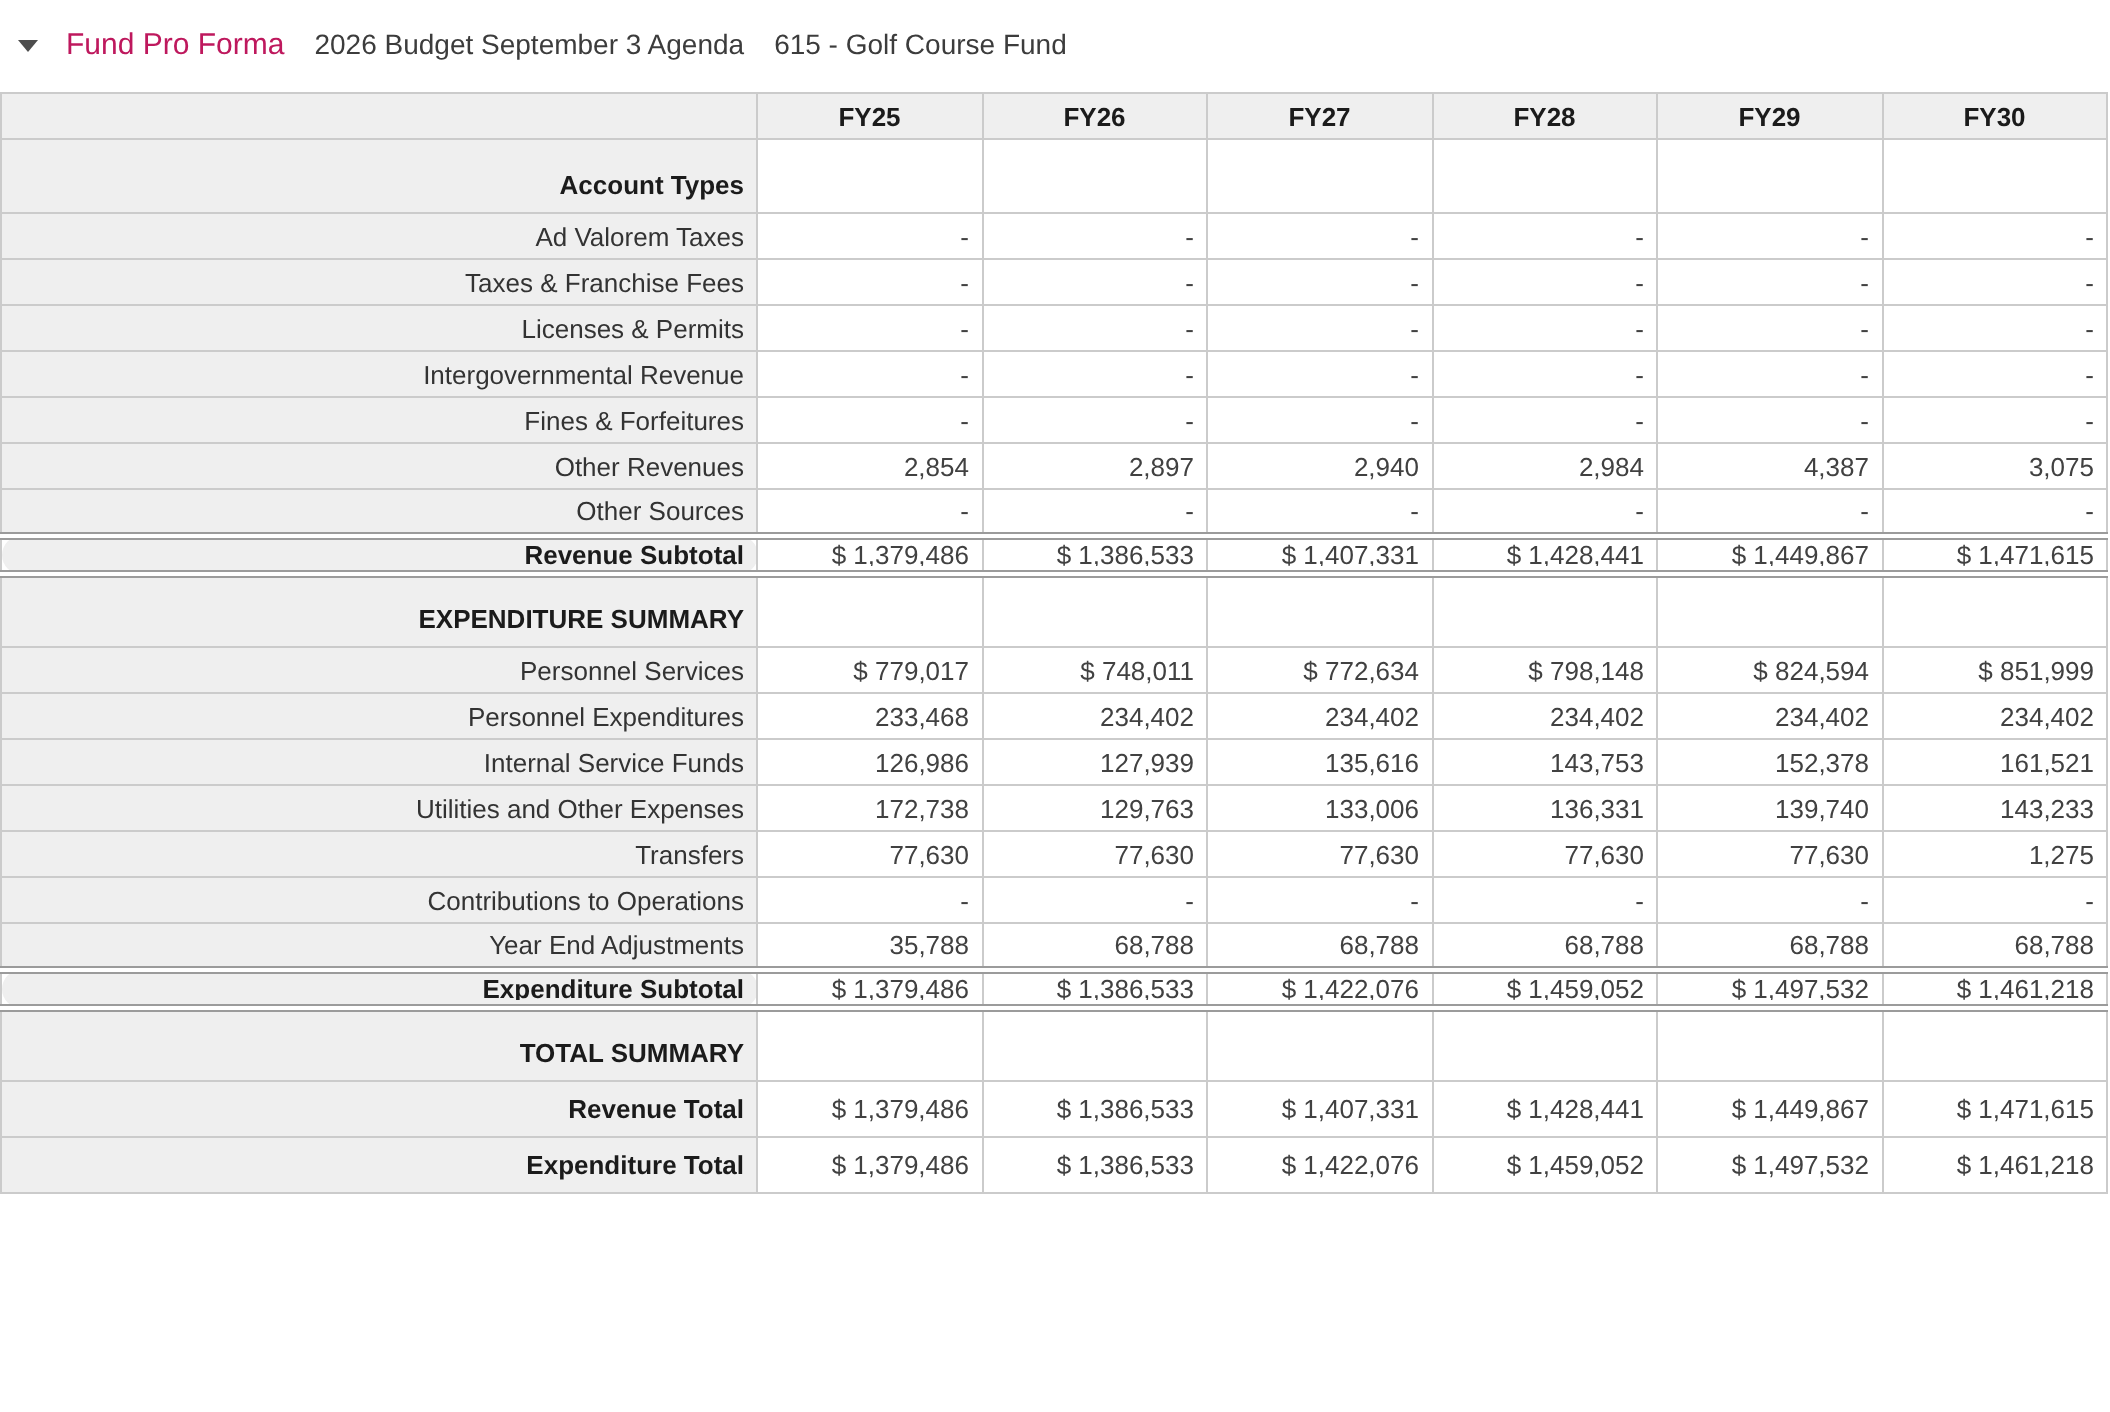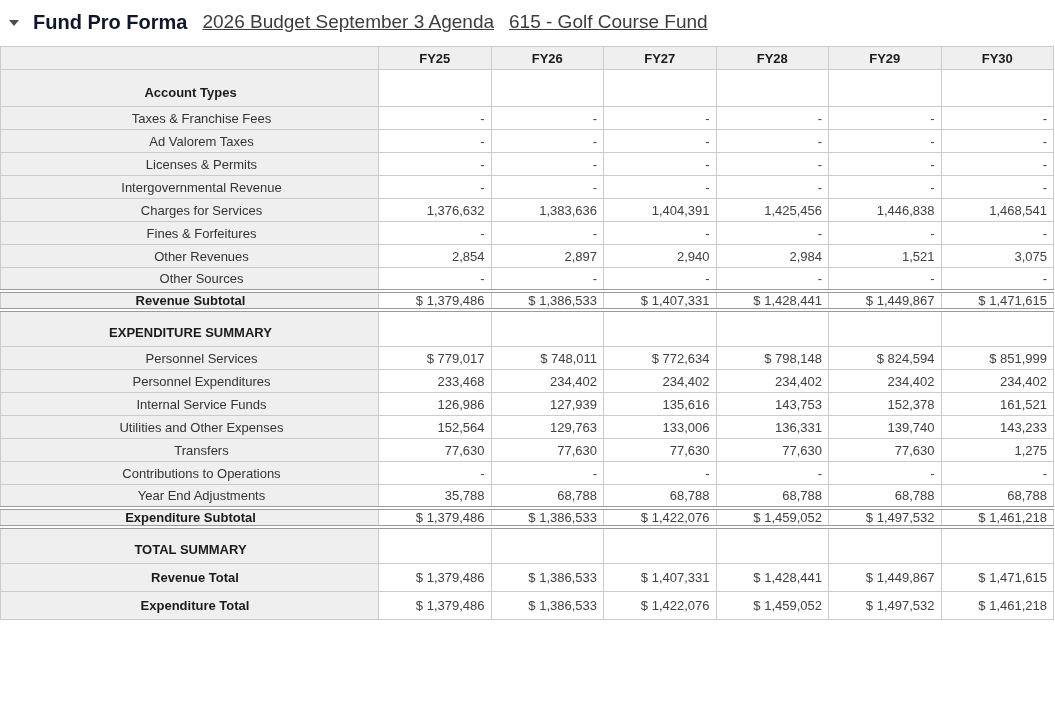--- a/index.html
+++ b/index.html
@@ -8,53 +8,54 @@
     font-family:"Liberation Sans", sans-serif;
     -webkit-font-smoothing:antialiased;
   }
   
   .titlebar { display:flex; align-items:center; padding:11px 0 0 9px; height:22px; }
   .caret {
     width:0; height:0; margin:2px 14px 0 0; cursor:pointer;
     border-left:5px solid transparent; border-right:5px solid transparent;
     border-top:6px solid #4d4d4d; flex:0 0 auto;
   }
-  .heading { font-size:20px; font-weight:bold; color:#0f172a; margin-right:15px; white-space:nowrap; }
-  .sub     { font-size:19px; color:#3c3c3c; margin-right:15px; white-space:nowrap;text-decoration:underline; }
+  .heading { font-size:15px; font-weight:normal; color:#be185d; margin-right:15px; white-space:nowrap; }
+  .sub     { font-size:14px; color:#3c3c3c; margin-right:15px; white-space:nowrap; }
 
   
   table.proforma {
     border-collapse:collapse; table-layout:fixed;
     width:1053px; margin:13px 0 0 0;
     font-size:13px;
   }
   .proforma th, .proforma td {
     border:1px solid #cbcbcb;
     padding:0 6px;
     overflow:hidden; white-space:nowrap;
     box-sizing:border-box;
   }
   .proforma thead th {
     background:#efefef; height:23px;
     font-size:13px; font-weight:bold; text-align:center; color:#1b1b1b;
   }
-  td.label { background:#efefef; text-align:center; color:#333333; }
+  td.label { background:#efefef; text-align:right; color:#333333; }
   td.val   { background:#ffffff; text-align:right; color:#414141; }
 
   tr.section td { height:37px; vertical-align:bottom; }
   tr.section td.label { font-weight:bold; color:#1b1b1b; padding-left:8px; padding-bottom:6px; }
   tr.section td.val { }
 
   tr.item td { height:23px; vertical-align:middle; }
   tr.item td.label { padding-left:30px; }
 
   tr.subtotal td, tr.grand td {
     height:17px; vertical-align:middle;
     border-top:4px double #9b9b9b;
     border-bottom:4px double #9b9b9b;
+    border-radius:10px;
   }
   tr.subtotal td.label, tr.grand td.label { font-weight:bold; color:#1b1b1b; padding-left:8px; }
 
   tr.total td { height:28px; vertical-align:middle; }
   tr.total td.label { font-weight:bold; color:#1b1b1b; padding-left:17px; }
 </style>
 </head>
 <body>
 
 <div class="titlebar">
@@ -89,80 +90,71 @@
       <tr class="section">
         <td class="label">Account Types</td>
         <td class="val"></td>
         <td class="val"></td>
         <td class="val"></td>
         <td class="val"></td>
         <td class="val"></td>
         <td class="val"></td>
       </tr>
       <tr class="item">
+        <td class="label">Ad Valorem Taxes</td>
+        <td class="val">-</td>
+        <td class="val">-</td>
+        <td class="val">-</td>
+        <td class="val">-</td>
+        <td class="val">-</td>
+        <td class="val">-</td>
+      </tr>
+      <tr class="item">
         <td class="label">Taxes &amp; Franchise Fees</td>
         <td class="val">-</td>
         <td class="val">-</td>
         <td class="val">-</td>
         <td class="val">-</td>
         <td class="val">-</td>
         <td class="val">-</td>
       </tr>
       <tr class="item">
-        <td class="label">Ad Valorem Taxes</td>
-        <td class="val">-</td>
-        <td class="val">-</td>
-        <td class="val">-</td>
-        <td class="val">-</td>
-        <td class="val">-</td>
-        <td class="val">-</td>
-      </tr>
-      <tr class="item">
         <td class="label">Licenses &amp; Permits</td>
         <td class="val">-</td>
         <td class="val">-</td>
         <td class="val">-</td>
         <td class="val">-</td>
         <td class="val">-</td>
         <td class="val">-</td>
       </tr>
       <tr class="item">
         <td class="label">Intergovernmental Revenue</td>
         <td class="val">-</td>
         <td class="val">-</td>
         <td class="val">-</td>
         <td class="val">-</td>
         <td class="val">-</td>
         <td class="val">-</td>
-      </tr>
-      <tr class="item">
-        <td class="label">Charges for Services</td>
-        <td class="val">1,376,632</td>
-        <td class="val">1,383,636</td>
-        <td class="val">1,404,391</td>
-        <td class="val">1,425,456</td>
-        <td class="val">1,446,838</td>
-        <td class="val">1,468,541</td>
       </tr>
       <tr class="item">
         <td class="label">Fines &amp; Forfeitures</td>
         <td class="val">-</td>
         <td class="val">-</td>
         <td class="val">-</td>
         <td class="val">-</td>
         <td class="val">-</td>
         <td class="val">-</td>
       </tr>
       <tr class="item">
         <td class="label">Other Revenues</td>
         <td class="val">2,854</td>
         <td class="val">2,897</td>
         <td class="val">2,940</td>
         <td class="val">2,984</td>
-        <td class="val">1,521</td>
+        <td class="val">4,387</td>
         <td class="val">3,075</td>
       </tr>
       <tr class="item">
         <td class="label">Other Sources</td>
         <td class="val">-</td>
         <td class="val">-</td>
         <td class="val">-</td>
         <td class="val">-</td>
         <td class="val">-</td>
         <td class="val">-</td>
@@ -207,21 +199,21 @@
         <td class="label">Internal Service Funds</td>
         <td class="val">126,986</td>
         <td class="val">127,939</td>
         <td class="val">135,616</td>
         <td class="val">143,753</td>
         <td class="val">152,378</td>
         <td class="val">161,521</td>
       </tr>
       <tr class="item">
         <td class="label">Utilities and Other Expenses</td>
-        <td class="val">152,564</td>
+        <td class="val">172,738</td>
         <td class="val">129,763</td>
         <td class="val">133,006</td>
         <td class="val">136,331</td>
         <td class="val">139,740</td>
         <td class="val">143,233</td>
       </tr>
       <tr class="item">
         <td class="label">Transfers</td>
         <td class="val">77,630</td>
         <td class="val">77,630</td>

